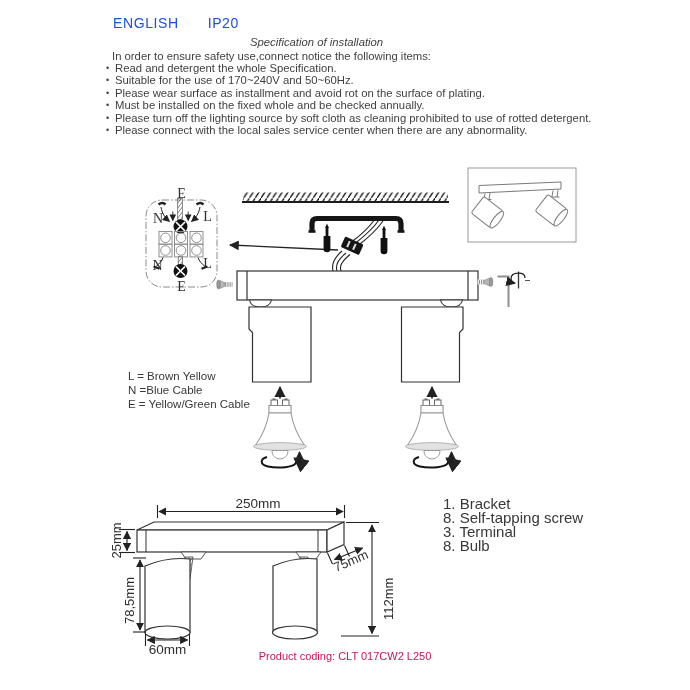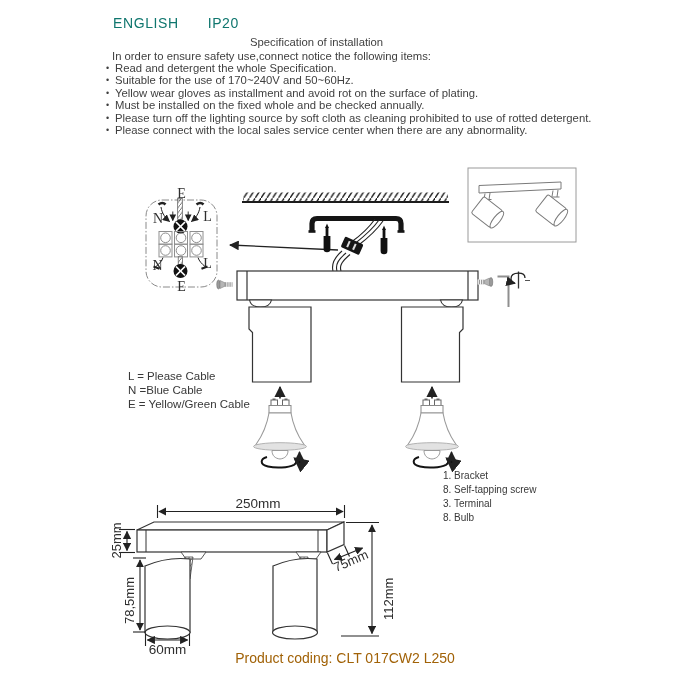--- a/index.html
+++ b/index.html
@@ -1,28 +1,28 @@
 <!DOCTYPE html>
 <html><head>
 <meta charset="utf-8">
 <style>
   html,body{margin:0;padding:0;background:#fff;}
   .page{position:relative;width:690px;height:690px;background:#fff;overflow:hidden;
         font-family:"Liberation Sans",sans-serif;color:#3f3f3f;}
   .abs{position:absolute;}
-  .hdr{top:15px;left:113px;font-size:14px;letter-spacing:.6px;color:#0f766e;}
+  .hdr{top:15px;left:113px;font-size:14px;letter-spacing:.6px;color:#1d4ed8;}
   .hdr .ip{margin-left:29px;}
-  .title{top:36px;left:250px;font-size:11.3px;color:#3f3f3f;}
+  .title{top:36px;left:250px;font-size:11.3px;color:#3f3f3f;font-style:italic;}
   .intro{top:49.5px;left:112px;font-size:11.3px;}
   ul.safety{top:62px;left:106px;margin:0;padding:0;list-style:none;font-size:11.3px;line-height:12.45px;}
   ul.safety li{display:flex;}
   ul.safety .dot{width:9px;flex:0 0 9px;font-size:9px;line-height:12.45px;}
   .legend{top:370px;left:128px;font-size:11.5px;line-height:13.8px;color:#383838;}
-  .parts{top:469px;left:443px;font-size:10px;line-height:14.1px;color:#383838;}
-  .coding{top:650px;left:0;width:690px;text-align:center;font-size:14px;color:#a16207;}
+  .parts{top:497px;left:443px;font-size:15px;line-height:14.1px;color:#383838;}
+  .coding{top:650px;left:0;width:690px;text-align:center;font-size:11px;color:#be185d;}
   svg text{font-family:"Liberation Sans",sans-serif;fill:#2f2f2f;}
   svg text.serif{font-family:"Liberation Serif",serif;}
 </style>
 </head>
 <body>
 
 <div class="page">
 
   <div class="abs hdr">
     <span>ENGLISH</span><span class="ip">IP20</span>
@@ -34,38 +34,38 @@
     <li>
         <span class="dot">•</span>
         <span>Read and detergent the whole Specification.</span>
       </li>
     <li>
         <span class="dot">•</span>
         <span>Suitable for the use of 170~240V and 50~60Hz.</span>
       </li>
     <li>
         <span class="dot">•</span>
-        <span>Yellow wear gloves as installment and avoid rot on the surface of plating.</span>
+        <span>Please wear surface as installment and avoid rot on the surface of plating.</span>
       </li>
     <li>
         <span class="dot">•</span>
         <span>Must be installed on the fixed whole and be checked annually.</span>
       </li>
     <li>
         <span class="dot">•</span>
         <span>Please turn off the lighting source by soft cloth as cleaning prohibited to use of rotted detergent.</span>
       </li>
     <li>
         <span class="dot">•</span>
         <span>Please connect with the local sales service center when there are any abnormality.</span>
       </li>
   </ul>
 
   <div class="abs legend">
-    <div>L = Please Cable</div>
+    <div>L = Brown Yellow</div>
     <div>N =Blue Cable</div>
     <div>E = Yellow/Green Cable</div>
   </div>
 
   <div class="abs parts">
     <div>1. Bracket</div>
     <div>8. Self-tapping screw</div>
     <div>3. Terminal</div>
     <div>8. Bulb</div>
   </div>

